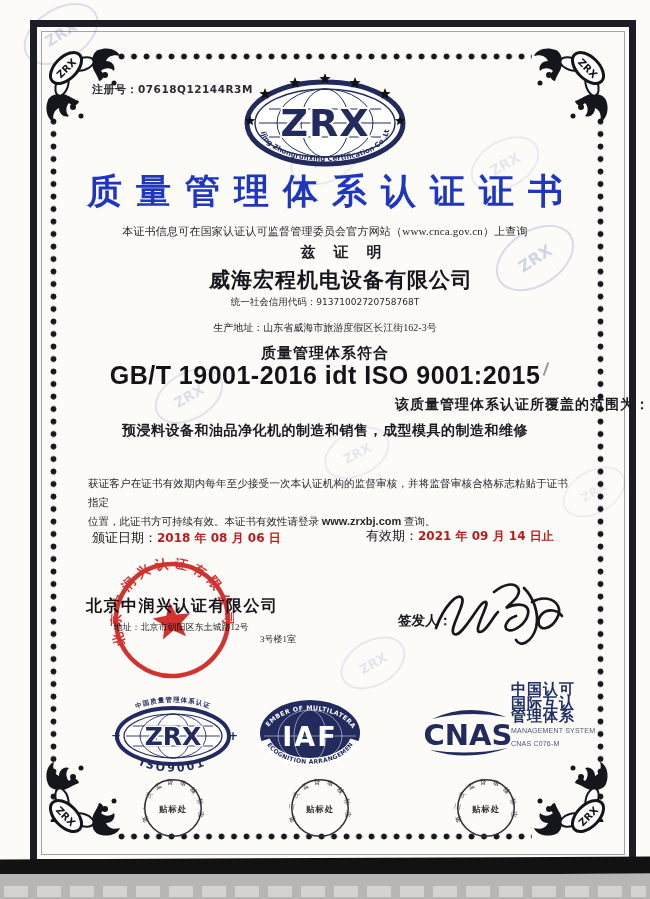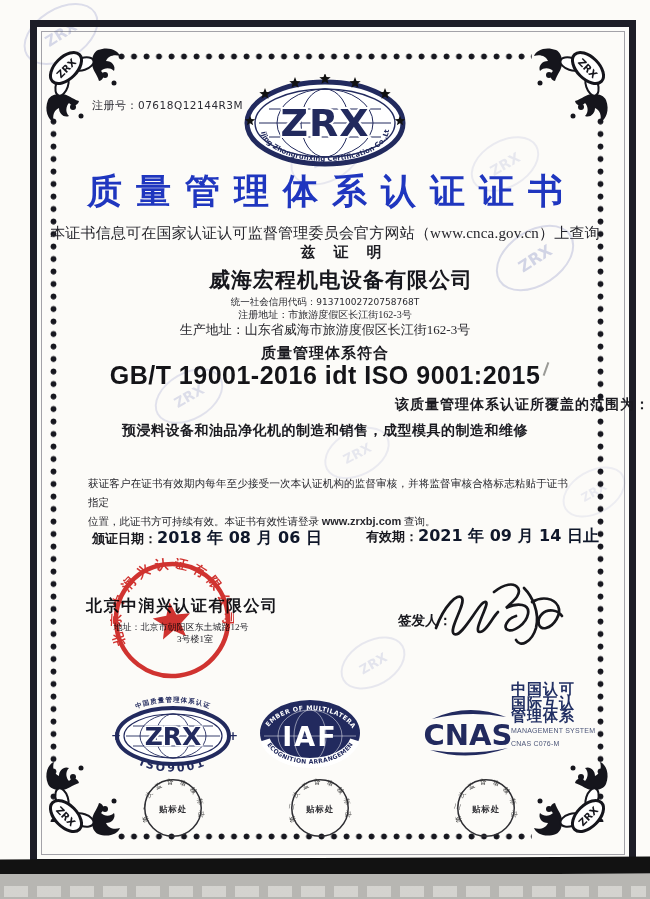--- a/index.html
+++ b/index.html
@@ -12,43 +12,43 @@
     border:7px solid #1d1d26; border-bottom-width:9px;}
   .inner-frame{left:41px; top:31px; width:584px; height:824px; box-sizing:border-box;
     border:1px solid #5a5a66; opacity:.55;}
   
   .dots-h{height:7px; background-image:radial-gradient(circle at 3.5px 3.5px, #17171f 2.6px, rgba(0,0,0,0) 3.3px);
     background-size:12.5px 7px; background-repeat:repeat-x;}
   .dots-v{width:7px; background-image:radial-gradient(circle at 3.5px 3.5px, #17171f 2.6px, rgba(0,0,0,0) 3.3px);
     background-size:7px 12.5px; background-repeat:repeat-y;}
   .corner{width:84px; height:84px;}
   
-  .reg{left:92px; top:98px; font-size:11px; font-weight:normal; color:#2b2b33; letter-spacing:.5px;text-align:right;}
+  .reg{left:92px; top:82px; font-size:11px; font-weight:bold; color:#2b2b33; letter-spacing:.5px;text-align:right;}
   .reg .num{font-family:"DejaVu Sans", sans-serif; font-size:10.5px;}
   .title{top:168px; font-size:35px; font-weight:bold; color:#1f36bf; letter-spacing:14px; text-indent:14px; white-space:nowrap;}
-  .infoline{top:224px; font-size:15px; color:#26262c; letter-spacing:.2px;}
+  .infoline{top:224px; font-size:11px; color:#26262c; letter-spacing:.2px;}
   .hereby{top:243px; font-size:15px; font-weight:bold; color:#1c1c22; letter-spacing:18px; text-indent:18px;padding-left:32px;}
   .company{top:266px; font-size:21px; font-weight:bold; color:#17171d; letter-spacing:1px;padding-left:32px;}
   .credit{top:296px; font-size:9.5px; color:#2a2a30;}
   .credit .code{font-family:"DejaVu Sans", sans-serif; font-size:9px;}
   .regaddr{top:308px; font-size:10px; color:#2a2a30;}
-  .prodaddr{top:321px; font-size:13px; color:#26262c;}
+  .prodaddr{top:321px; font-size:10px; color:#26262c;}
   .conform{top:344px; font-size:15px; font-weight:bold; color:#1a1a20; letter-spacing:1px;}
   .standard{top:361px; font-size:25px; font-weight:bold; color:#141418; font-family:"Liberation Sans", sans-serif; letter-spacing:.5px;text-align:center;}
   .scopeintro{top:396px; font-size:14px; font-weight:bold; color:#1b1b21; letter-spacing:1px;text-align:right;}
   .scope{top:422px; font-size:14px; font-weight:600; color:#1b1b21; letter-spacing:.5px;}
   .para{left:88px; top:474px; width:480px; font-size:10.5px; line-height:19px; color:#26262c; text-align:justify;}
   .para .url{font-family:"Liberation Sans", sans-serif; font-weight:bold; font-size:11px;}
-  .daterow .lbl{font-weight:bold; font-size:13px; color:#17171d;}
-  .daterow .val{font-family:"DejaVu Sans", sans-serif; font-size:16px; font-weight:bold; color:#0f172a;}
+  .daterow .lbl{font-weight:normal; font-size:13px; color:#17171d;}
+  .daterow .val{font-family:"DejaVu Sans", sans-serif; font-size:12px; font-weight:bold; color:#b91c1c;}
   .issue{left:92px; top:528px;}
   .expiry{left:366px; top:526px;}
   .issuer-name{left:86px; top:596px; font-size:16px; font-weight:bold; color:#141419; letter-spacing:1.5px;}
   .issuer-a1{left:66px; top:621px; width:230px; text-align:center; font-size:9px; color:#26262c;}
-  .issuer-a2{left:80px; top:633px; width:230px; text-align:center; font-size:9px; color:#26262c;}
+  .issuer-a2{left:66px; top:633px; width:230px; text-align:right; font-size:9px; color:#26262c;}
   .signer{left:398px; top:612px; font-size:13.5px; font-weight:bold; color:#17171d;}
   .penmark{left:545px; top:362px; width:2px; height:14px; background:#9a9a96; transform:rotate(20deg);}
   
   .cnas-side{left:511px; top:683px; line-height:13.5px;}
   .cnas-side .cn{font-size:15px; font-weight:bold; color:#223064; letter-spacing:1px;}
   .cnas-side .en{font-size:7px; color:#4b5578; font-family:"Liberation Sans", sans-serif; letter-spacing:.2px;}
   
   .wm{display:flex; align-items:center; justify-content:center; border:2px solid rgba(96,106,178,.38);
     border-radius:50%; color:rgba(96,106,178,.45); font-weight:bold; font-family:"DejaVu Sans", sans-serif;
     pointer-events:none;}
@@ -141,21 +141,20 @@
     </text>
   </svg>
 
   <div class="abs ctr title">质量管理体系认证证书</div>
   <div class="abs ctr infoline">本证书信息可在国家认证认可监督管理委员会官方网站（www.cnca.gov.cn）上查询</div>
   <div class="abs ctr hereby">兹证明</div>
   <div class="abs ctr company">威海宏程机电设备有限公司</div>
   <div class="abs ctr credit">
     <span>统一社会信用代码：</span><span class="code">91371002720758768T</span>
   </div>
-  <div class="abs ctr regaddr">注册地址：市旅游度假区长江街162-3号</div>
   <div class="abs ctr prodaddr">生产地址：山东省威海市旅游度假区长江街162-3号</div>
 
   <div class="abs ctr conform">质量管理体系符合</div>
   <div class="abs ctr standard">GB/T 19001-2016 idt ISO 9001:2015</div>
   <div class="abs penmark"></div>
   <div class="abs ctr scopeintro">该质量管理体系认证所覆盖的范围为：</div>
   <div class="abs ctr scope">预浸料设备和油品净化机的制造和销售，成型模具的制造和维修</div>
 
   <div class="abs para">
     <div>获证客户在证书有效期内每年至少接受一次本认证机构的监督审核，并将监督审核合格标志粘贴于证书指定</div>

